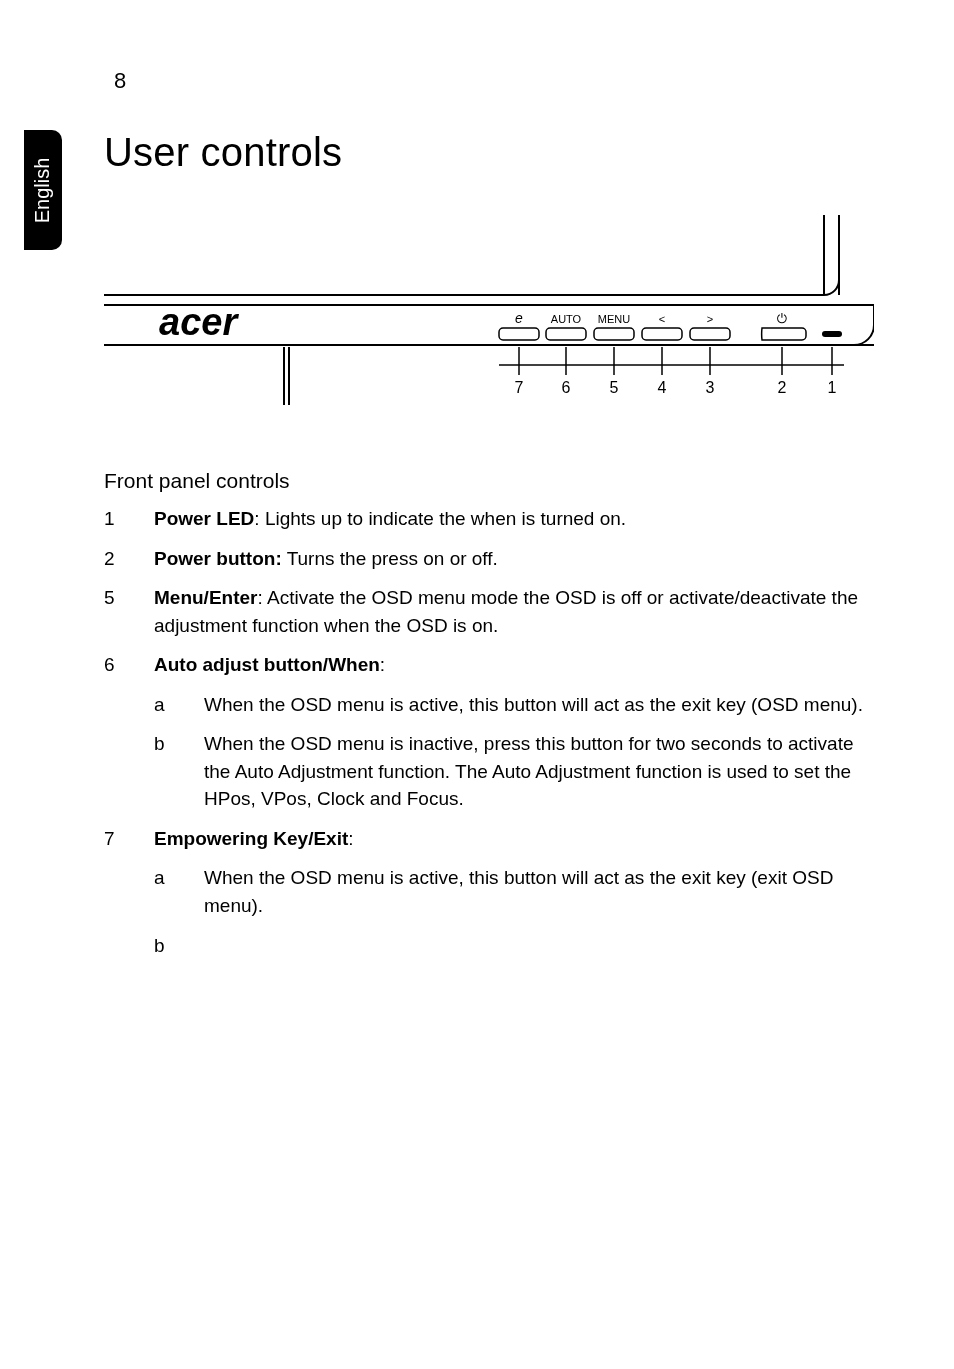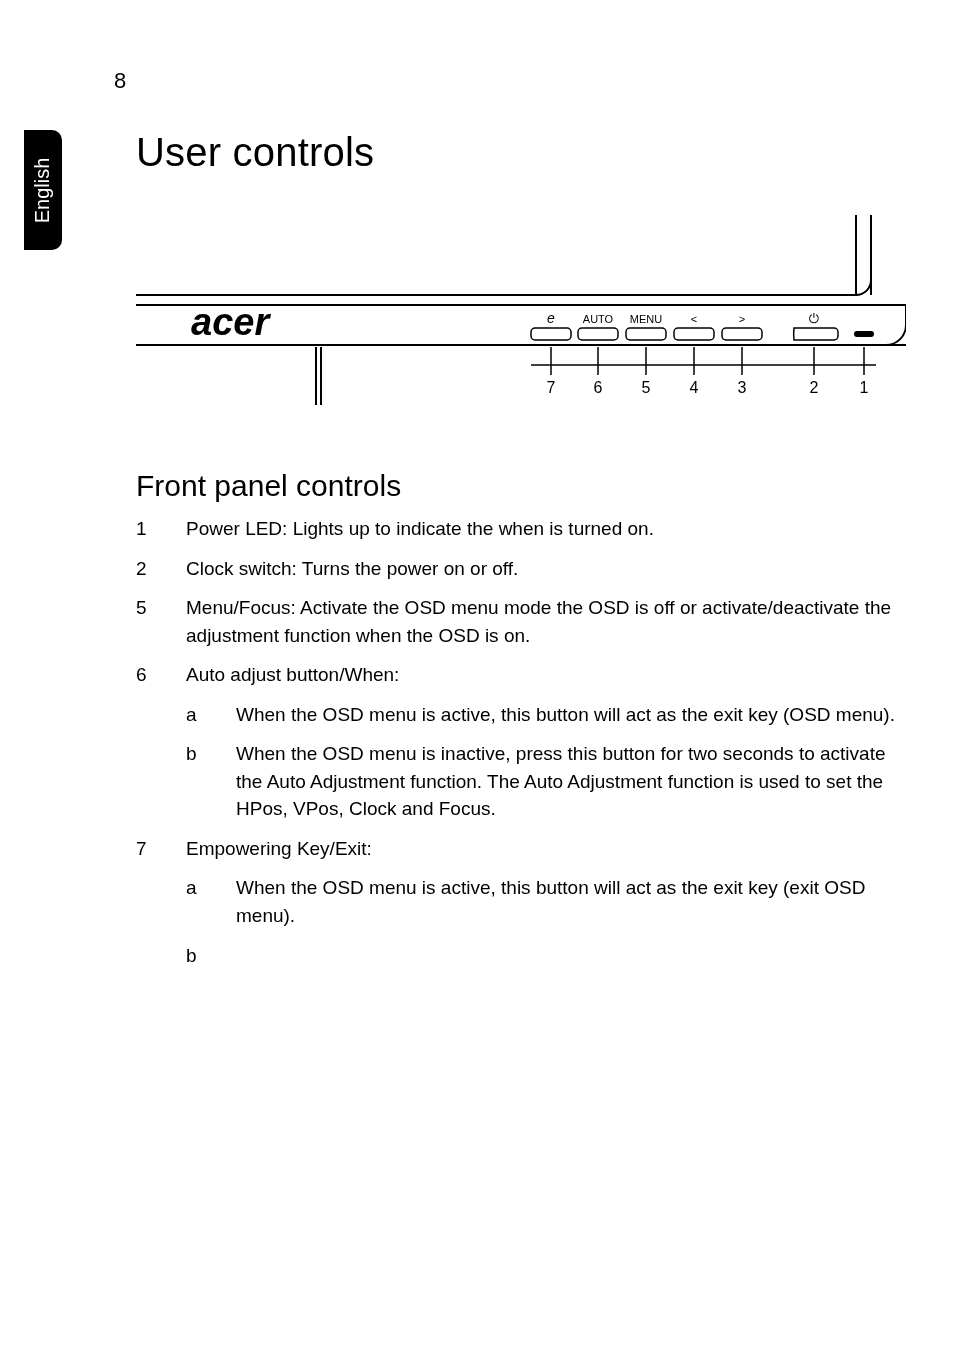--- a/index.html
+++ b/index.html
@@ -30,46 +30,46 @@
     white-space: nowrap;
   }
   .page-num {
     position: absolute;
     top: 68px;
     left: 114px;
     font-size: 22px;
   }
   main {
     position: absolute;
-    left: 136px;
+    left: 104px;
     top: 130px;
     width: 770px;
   }
   h1 {
     font-weight: 400;
     font-size: 40px;
     margin-bottom: 40px;
     letter-spacing: 0.2px;
   }
   .diagram { margin: 10px 0 50px 0; }
   h2 {
     font-weight: 400;
-    font-size: 30px;
+    font-size: 21px;
     margin: 30px 0 12px 0;
   }
   .list { margin-top: 6px; }
   .row {
     display: flex;
     margin-bottom: 12px;
     font-size: 19px;
     line-height: 1.45;
   }
   .num { width: 50px; flex: 0 0 50px; }
   .body { flex: 1; }
-  .bold { font-weight: 400; text-align: right; }
+  .bold { font-weight: 700; text-align: right; }
   .sub .num { padding-left: 50px; width: 100px; flex: 0 0 100px; }
 
   
   svg.panel { width: 770px; height: auto; }
 </style>
 </head>
 <body>
 
 <div class="side-tab">
   <span>English</span>
@@ -152,29 +152,29 @@
     <div class="row">
       <div class="num">1</div>
       <div class="body">
         <span class="bold">Power LED</span><span>: </span><span>Lights up to indicate the when is turned on.</span>
       </div>
     </div>
 
     <div class="row">
       <div class="num">2</div>
       <div class="body">
-        <span class="bold">Clock switch:</span><span> </span><span>Turns the power on or off.</span>
+        <span class="bold">Power button:</span><span> </span><span>Turns the press on or off.</span>
       </div>
     </div>
 
 
     <div class="row">
       <div class="num">5</div>
       <div class="body">
-        <span class="bold">Menu/Focus</span><span>: </span><span>Activate the OSD menu mode the OSD is off or activate/deactivate the adjustment function when the OSD is on.</span>
+        <span class="bold">Menu/Enter</span><span>: </span><span>Activate the OSD menu mode the OSD is off or activate/deactivate the adjustment function when the OSD is on.</span>
       </div>
     </div>
 
     <div class="row">
       <div class="num">6</div>
       <div class="body">
         <span class="bold">Auto adjust button/When</span><span>:</span>
       </div>
     </div>
     <div class="row sub">

